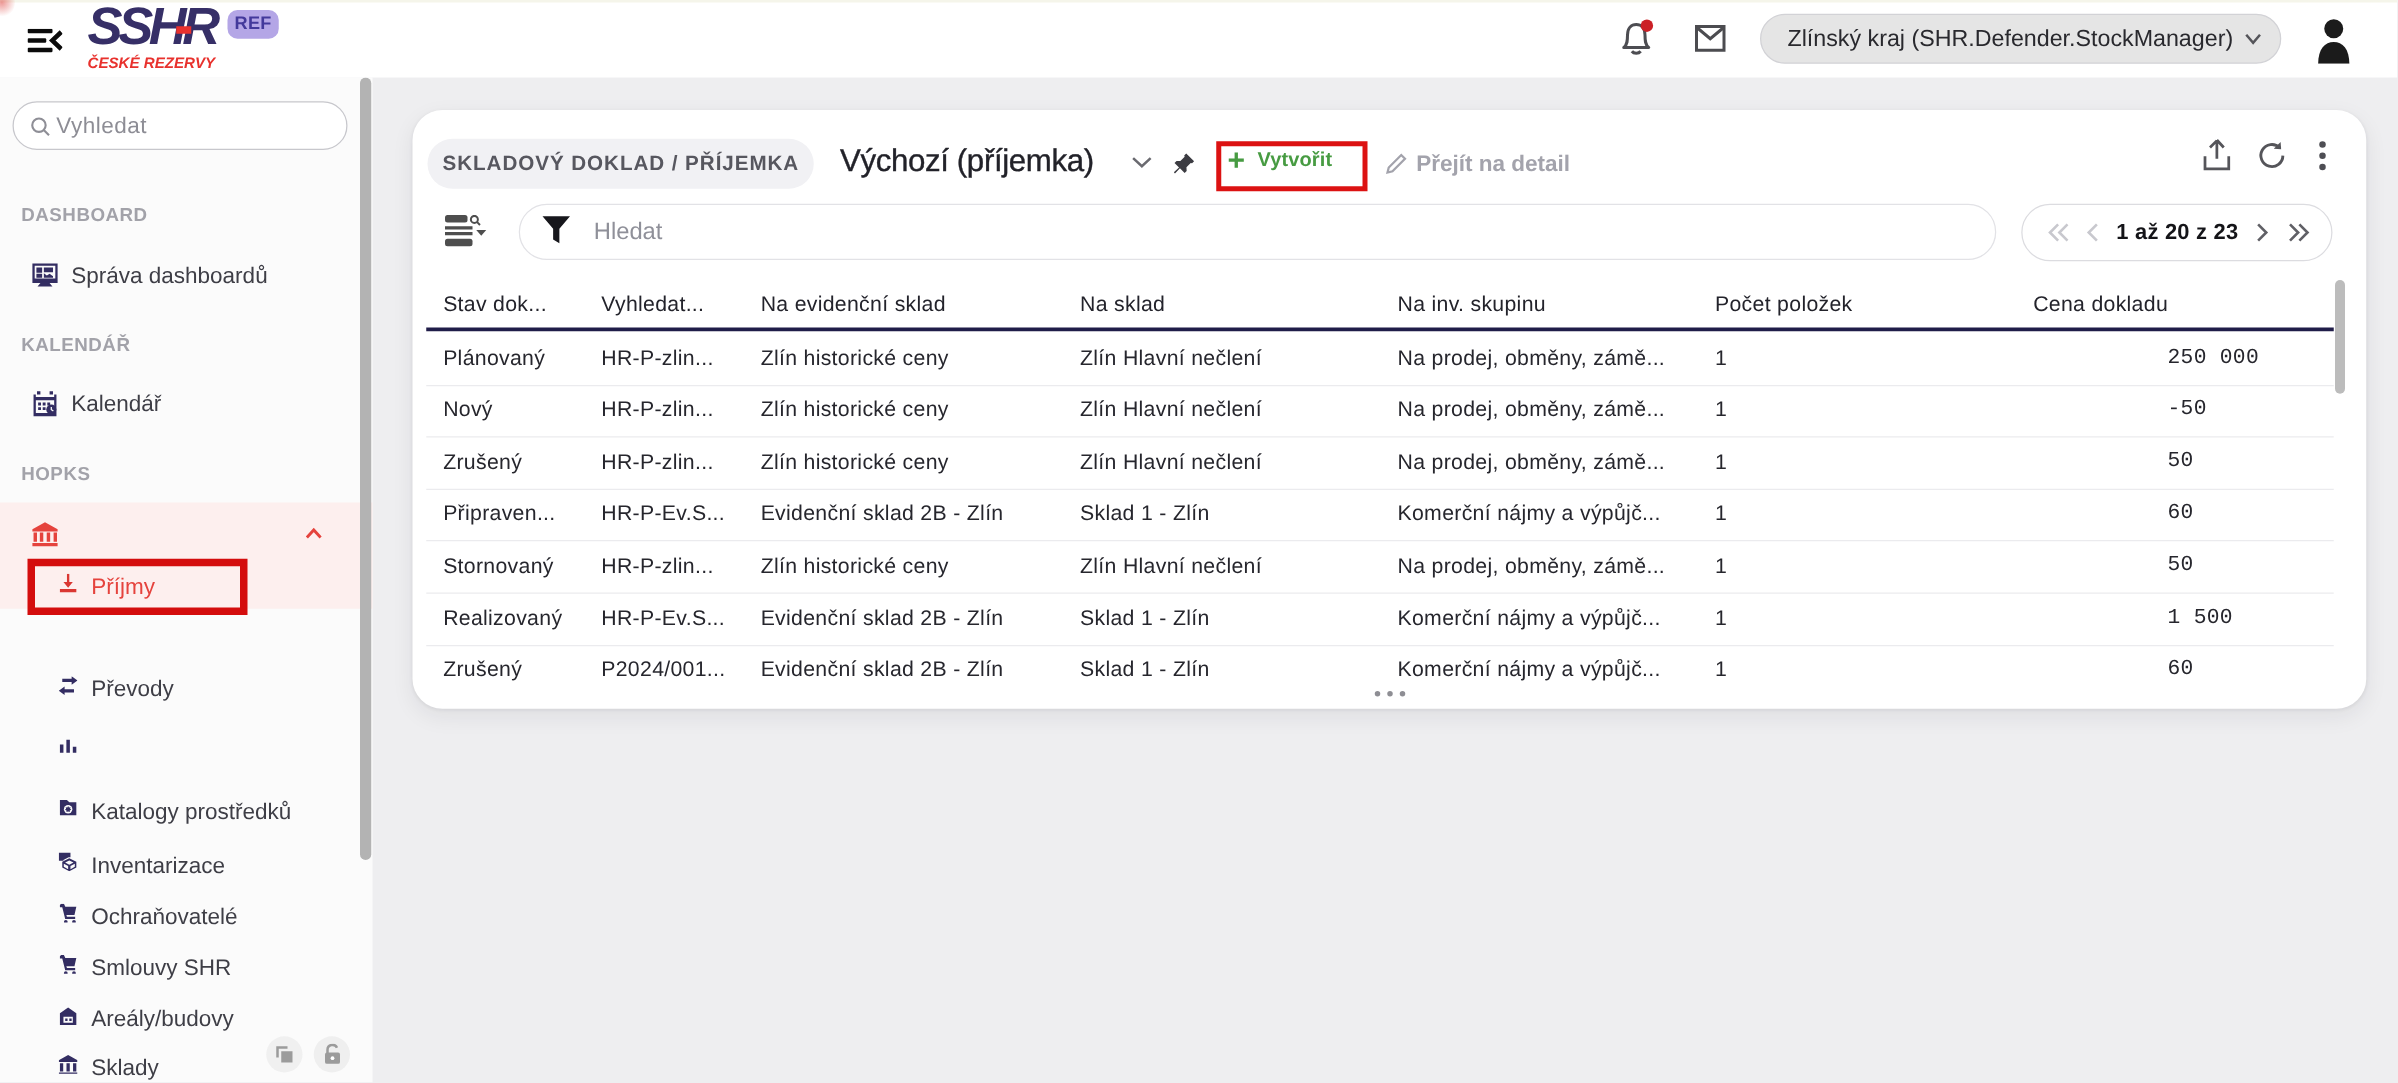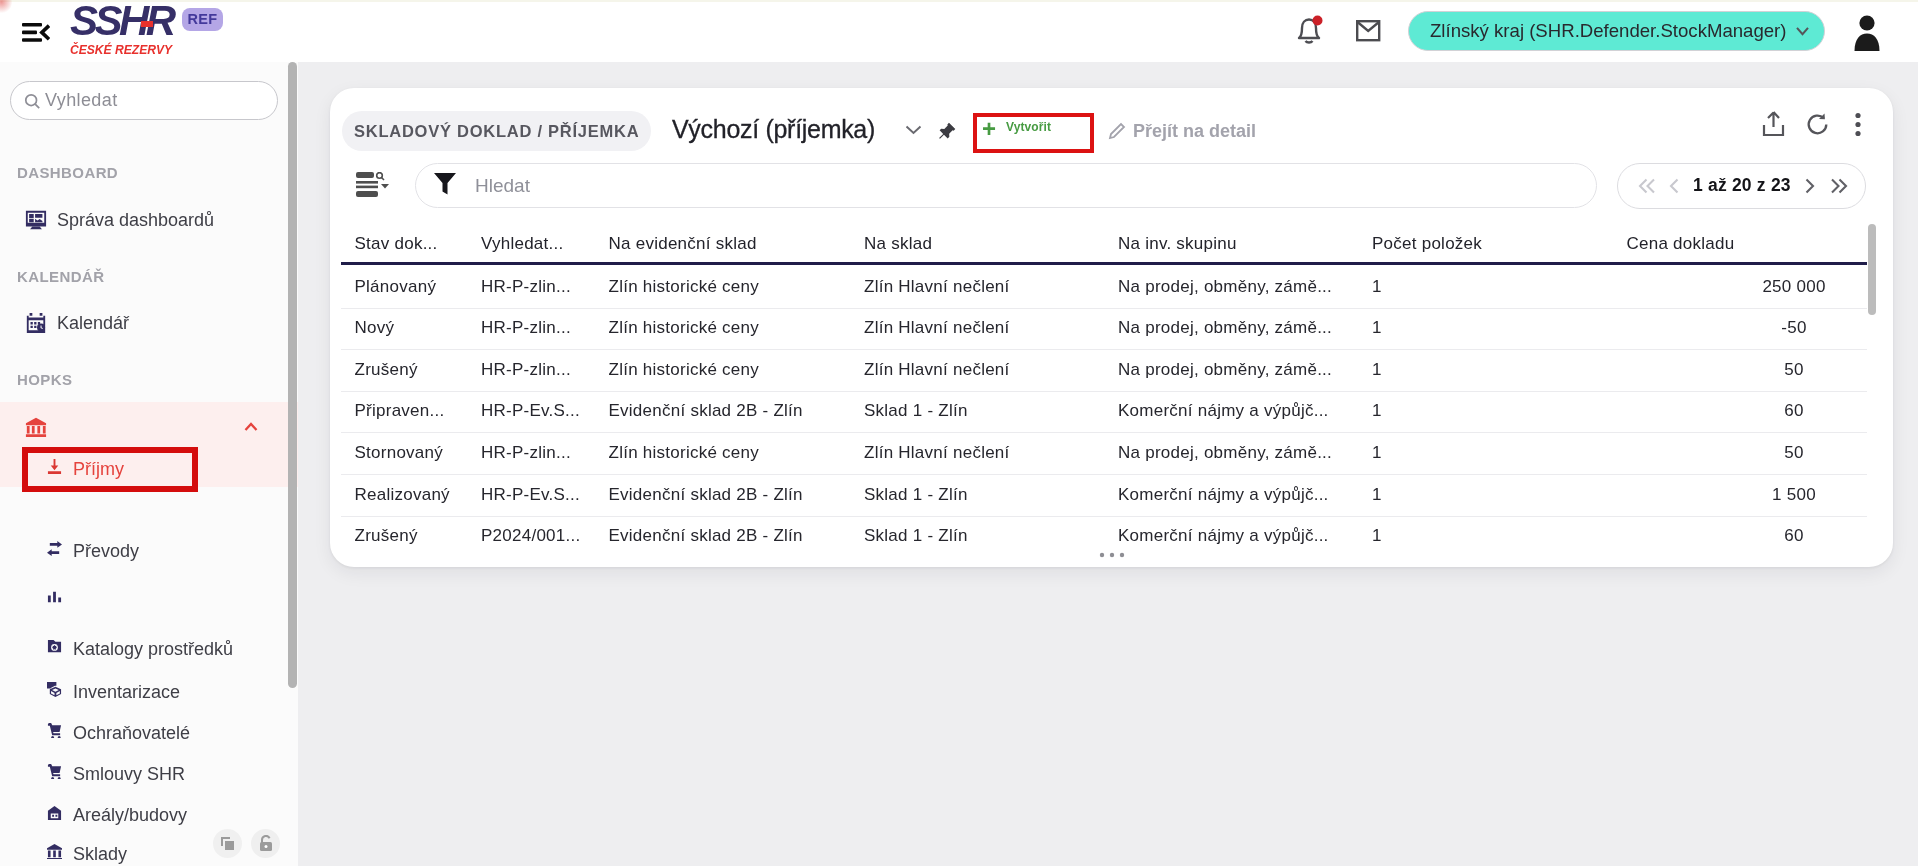--- a/index.html
+++ b/index.html
@@ -6,21 +6,21 @@
   * { margin:0; padding:0; box-sizing:border-box; }
   html,body { width:1918px; height:866px; overflow:hidden; }
   body { font-family:"Liberation Sans", sans-serif; background:#eeeef0; position:relative; }
   .abs { position:absolute; }
 
   
   #header { position:absolute; left:0; top:0; width:1918px; height:62px; background:#ffffff; z-index:30; }
   #ref-badge { position:absolute; left:182px; top:8px; width:41px; height:23px; background:#b4a6e6; border-radius:8px;
     color:#43399b; font-size:14.5px; font-weight:bold; text-align:center; line-height:23px; letter-spacing:0.3px; }
   .org-pill { position:absolute; left:1408px; top:11px; width:417px; height:40px; border:1.5px solid #d2d2d6; border-radius:21px;
-    background:#5eead4; font-size:18.6px; color:#29292e; line-height:38px; padding-left:21px; }
+    background:#e5e5e5; font-size:18.6px; color:#29292e; line-height:38px; padding-left:21px; }
 
   
   #sidebar { position:absolute; left:0; top:62px; width:298px; height:804px; background:#fbfbfb; z-index:20; }
   #sb-thumb { position:absolute; left:288px; top:0px; width:9px; height:626px; background:#b3b3b3; border-radius:5px; }
   .search-box { position:absolute; left:10px; top:19px; width:268px; height:39px; border:1.5px solid #c7c7cc; border-radius:20px;
     background:#fff; color:#8d8d95; font-size:18px; line-height:37px; padding-left:34px; letter-spacing:0.4px; }
   .sec-label { position:absolute; left:17px; color:#a2a2a9; font-size:15px; font-weight:bold; letter-spacing:0.4px; }
   .nav-item { position:absolute; left:0; width:288px; height:42px; color:#3e3e46; font-size:18px; line-height:42px; }
   .nav-item .txt { position:absolute; left:57px; top:0; white-space:nowrap; }
   .nav-item .ic  { position:absolute; left:25px; top:10px; width:22px; height:22px; }
@@ -32,34 +32,34 @@
   #fab1 { position:absolute; left:213px; top:767px; width:29px; height:29px; border-radius:50%; background:#f0f0f0; }
   #fab2 { position:absolute; left:251px; top:767px; width:29px; height:29px; border-radius:50%; background:#efefef; }
 
   
   #card { position:absolute; left:330px; top:88px; width:1563px; height:479px; background:#ffffff; border-radius:24px;
     box-shadow:0 1px 3px rgba(30,30,40,0.07), 0 6px 18px rgba(30,30,40,0.07); z-index:10; }
   .chip { position:absolute; left:12px; top:23px; width:309px; height:40px; background:#f1f1f4; border-radius:20px;
     color:#57575f; font-weight:bold; font-size:16.5px; line-height:40px; padding-left:12px; letter-spacing:0.75px; }
   .page-title { position:absolute; left:342px; top:27px; font-size:25px; color:#222229; font-weight:500; -webkit-text-stroke:0.3px #222229; letter-spacing:-0.3px; white-space:nowrap; }
   #vytvorit-box { position:absolute; left:643px; top:25px; width:121px; height:40px; border:4px solid #dc1212; z-index:6; }
-  .vytvorit { position:absolute; left:676px; top:32px; color:#479b42; font-weight:bold; font-size:12px; letter-spacing:0.1px; white-space:nowrap; }
+  .vytvorit { position:absolute; left:676px; top:32px; color:#479b42; font-weight:bold; font-size:16px; letter-spacing:0.1px; white-space:nowrap; }
   .vplus { position:absolute; left:652px; top:27px; color:#479b42; font-weight:bold; font-size:24px; }
   .prejit { position:absolute; left:803px; top:33px; color:#a3a3ac; font-weight:bold; font-size:18px; white-space:nowrap; }
 
   .search-pill { position:absolute; left:85px; top:75px; width:1182px; height:45px; border:1.5px solid #e2e2e6; border-radius:23px; background:#fff; }
   .pag-pill { position:absolute; left:1287px; top:75px; width:249px; height:46px; border:1.5px solid #dcdce0; border-radius:23px; background:#fff; }
   .hledat { position:absolute; left:145px; top:87px; font-size:19px; color:#8f9099; }
 
   
   .th { position:absolute; top:146px; font-size:17px; color:#23232b; white-space:nowrap; letter-spacing:0.25px; }
   #tbl-line { position:absolute; left:11px; top:174px; width:1526px; height:2.6px; background:#201d49; }
   .tr-line { position:absolute; left:11px; width:1526px; height:1px; background:#ebebee; }
   .td { position:absolute; font-size:17px; color:#26262d; white-space:nowrap; letter-spacing:0.25px; }
-  .num { text-align:center; width:120px; }
+  .num { text-align:left; width:120px;font-family:Liberation Mono, monospace; }
   #tbl-clip { position:absolute; left:0; top:0; width:1563px; height:459px; overflow:hidden; border-radius:14px; }
   #card-thumb { position:absolute; left:1538px; top:136px; width:8px; height:91px; background:#bcbcbc; border-radius:4px; }
   .dots3 { position:absolute; left:767px; top:463px; width:30px; height:8px; }
 </style>
 </head>
 <body>
 
 <div style="position:absolute;left:0;top:0;width:1918px;height:2px;background:#f5f5ea;z-index:60"></div>
 <div style="position:absolute;left:-9px;top:-10px;width:21px;height:24px;border-radius:50%;background:radial-gradient(circle, rgba(222,70,66,0.55), rgba(222,70,66,0) 70%);z-index:61"></div>
 <div id="header">

